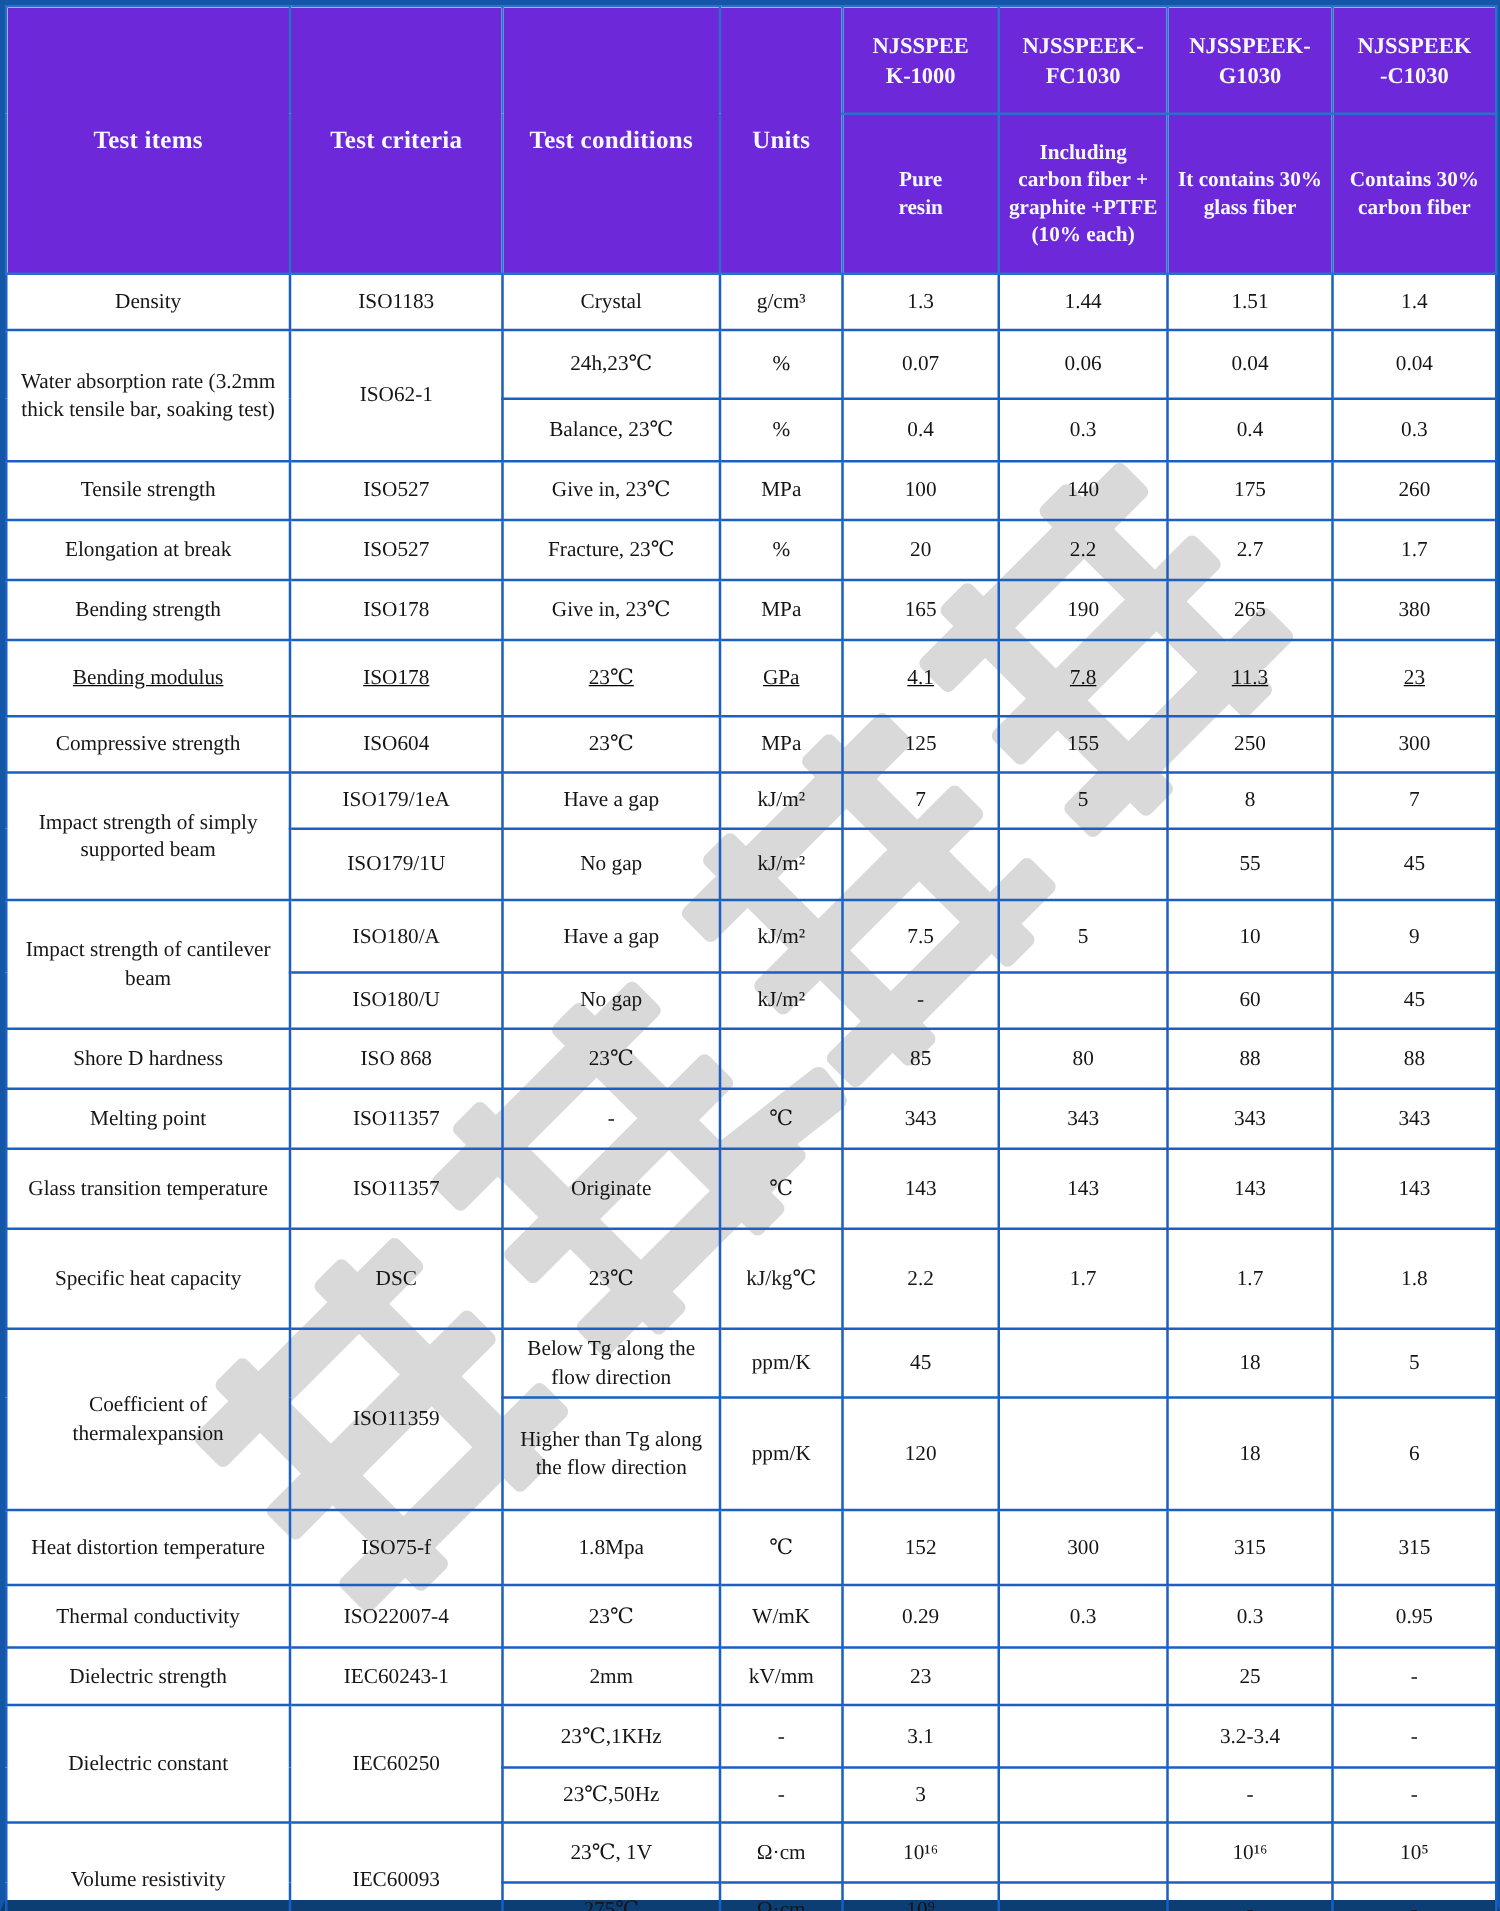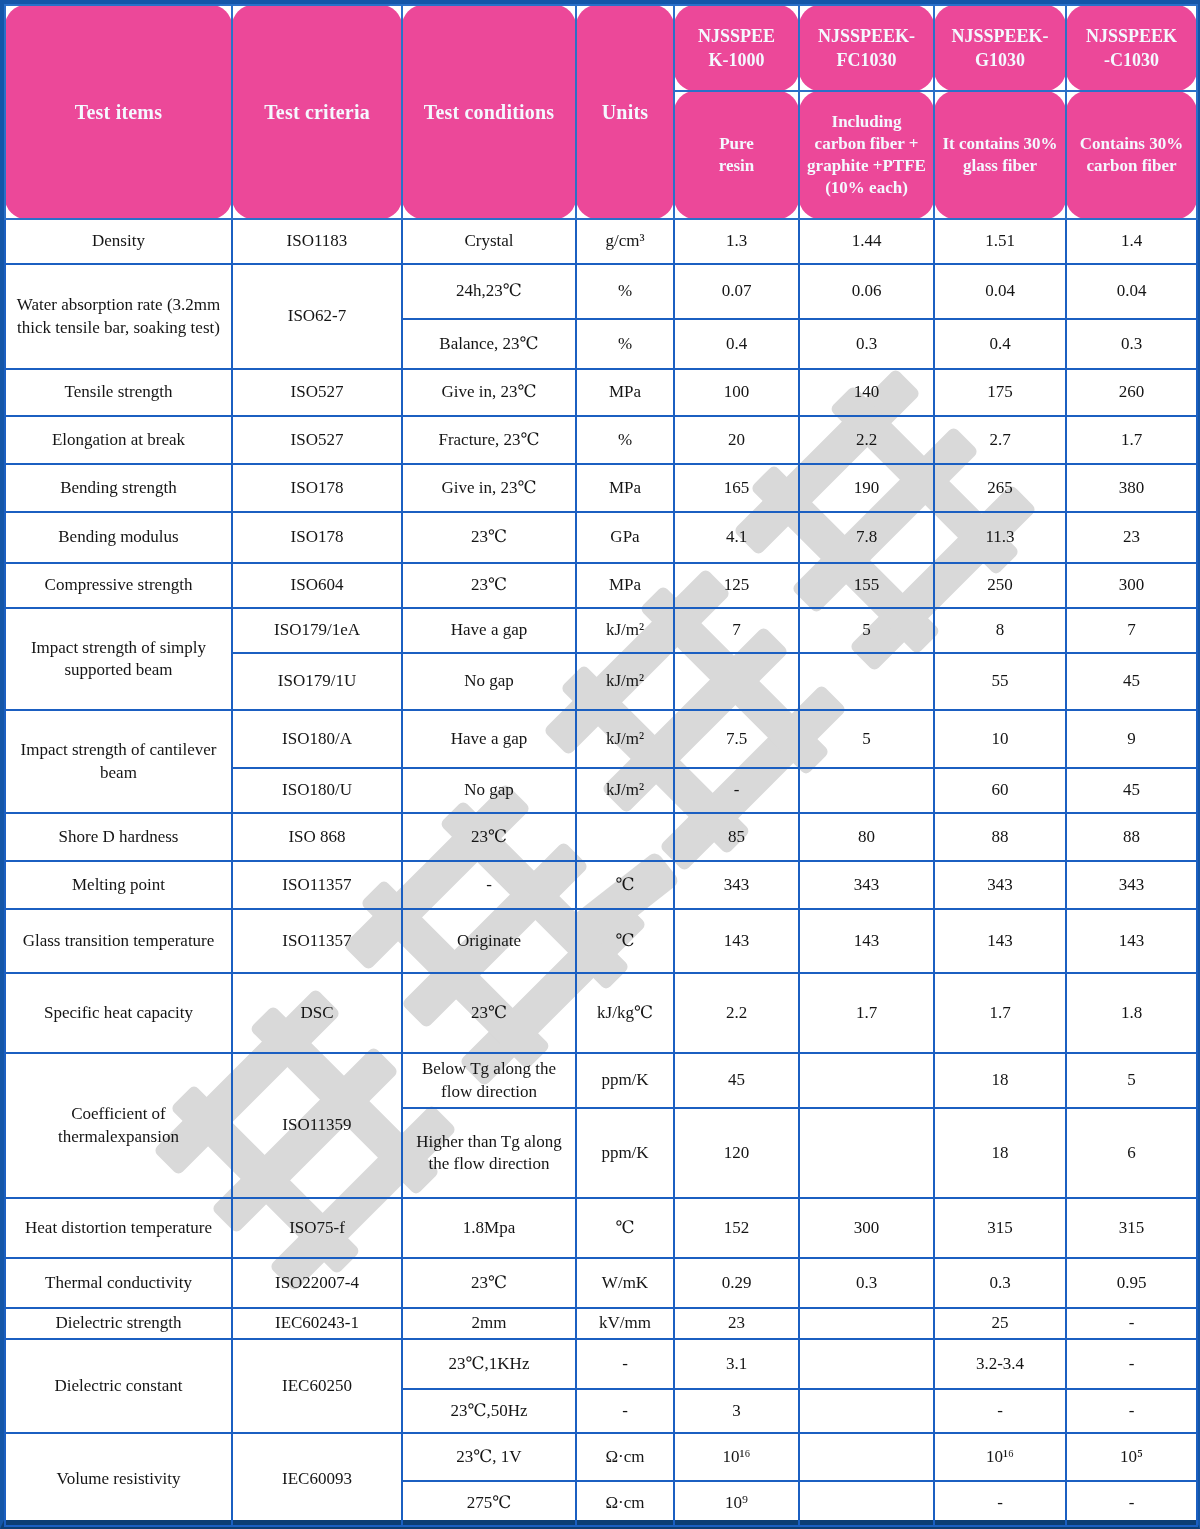--- a/index.html
+++ b/index.html
@@ -28,25 +28,24 @@
   }
   table.spec th, table.spec td{
     border:2px solid #1b5fc1;
     text-align:center;
     vertical-align:middle;
     padding:2px 5px;
     box-sizing:border-box;
     overflow:hidden;
   }
   table.spec th{
-    background:#ec4899;
+    background:#6d28d9;
     border-color:#2a70c8;
     color:#f4f8ff;
     font-weight:bold;
-    border-radius:21px;
   }
   .h-left{font-size:20px;letter-spacing:.2px;}
   .h-model{font-size:18px;line-height:1.35;}
   .h-desc{font-size:17px;line-height:1.3;padding:2px 4px;}
   table.spec td{
     background:transparent;
     color:#151515;
     font-size:17px;
     line-height:1.3;
   }
@@ -137,21 +136,21 @@
             <td>ISO1183</td>
             <td>Crystal</td>
             <td>g/cm³</td>
             <td>1.3</td>
             <td>1.44</td>
             <td>1.51</td>
             <td>1.4</td>
           </tr>
           <tr style="height: 55px;">
             <td rowspan="2">Water absorption rate (3.2mm thick tensile bar, soaking test)</td>
-            <td rowspan="2">ISO62-7</td>
+            <td rowspan="2">ISO62-1</td>
             <td>24h,23℃</td>
             <td>%</td>
             <td>0.07</td>
             <td>0.06</td>
             <td>0.04</td>
             <td>0.04</td>
           </tr>
           <tr style="height: 50px;">
             <td>Balance, 23℃</td>
             <td>%</td>
@@ -183,21 +182,21 @@
           <tr style="height: 48px;">
             <td>Bending strength</td>
             <td>ISO178</td>
             <td>Give in, 23℃</td>
             <td>MPa</td>
             <td>165</td>
             <td>190</td>
             <td>265</td>
             <td>380</td>
           </tr>
-          <tr style="height: 51px;">
+          <tr style="height: 61px; text-decoration: underline;">
             <td>Bending modulus</td>
             <td>ISO178</td>
             <td>23℃</td>
             <td>GPa</td>
             <td>4.1</td>
             <td>7.8</td>
             <td>11.3</td>
             <td>23</td>
           </tr>
           <tr style="height: 45px;">
@@ -320,21 +319,21 @@
           <tr style="height: 50px;">
             <td>Thermal conductivity</td>
             <td>ISO22007-4</td>
             <td>23℃</td>
             <td>W/mK</td>
             <td>0.29</td>
             <td>0.3</td>
             <td>0.3</td>
             <td>0.95</td>
           </tr>
-          <tr style="height: 31px;">
+          <tr style="height: 46px;">
             <td>Dielectric strength</td>
             <td>IEC60243-1</td>
             <td>2mm</td>
             <td>kV/mm</td>
             <td>23</td>
             <td></td>
             <td>25</td>
             <td>-</td>
           </tr>
           <tr style="height: 50px;">

